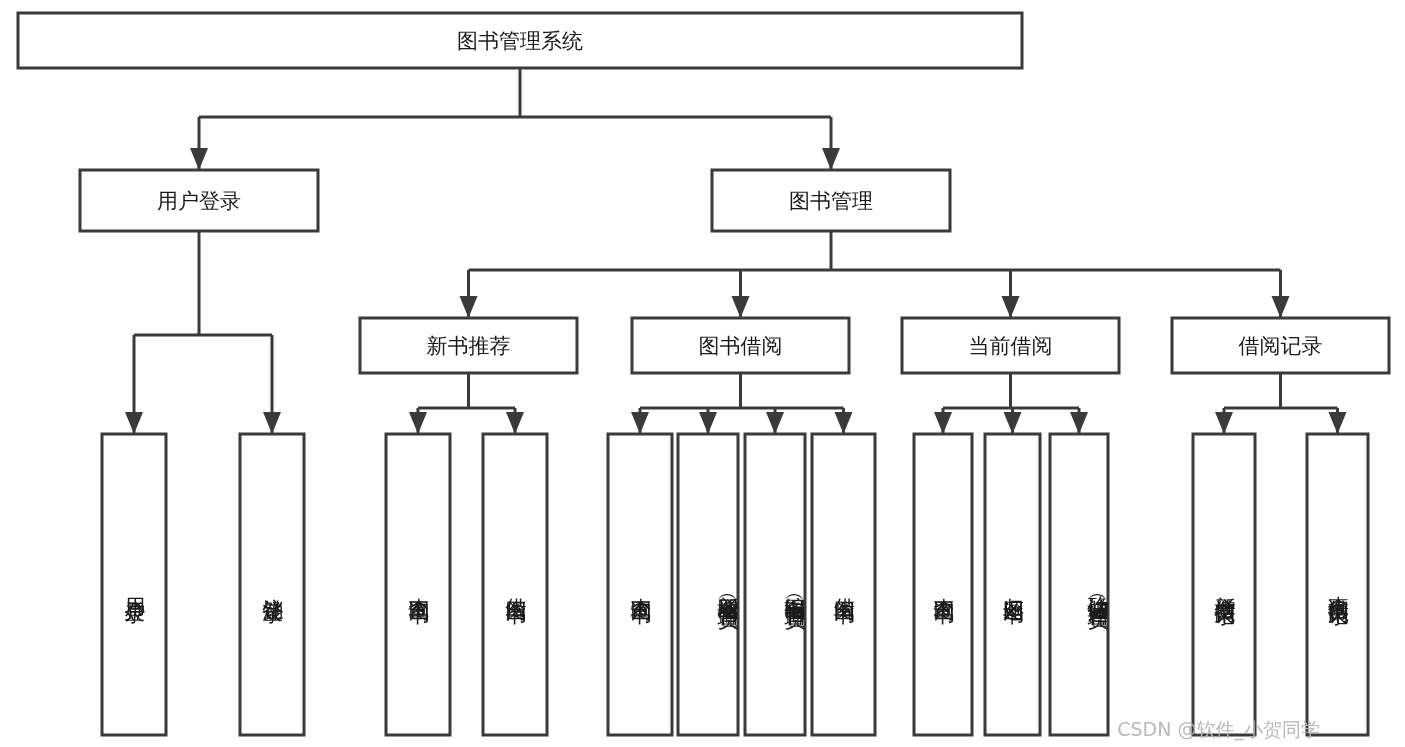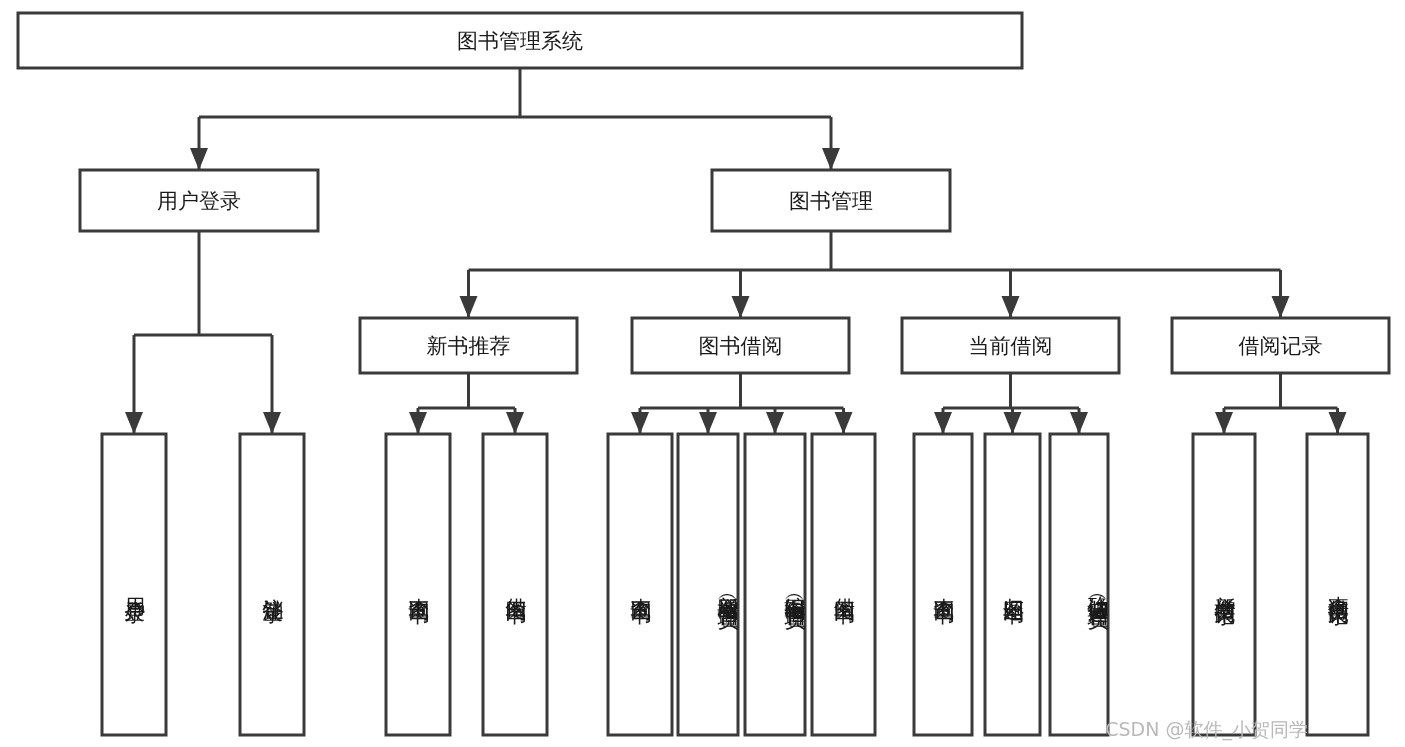--- a/index.html
+++ b/index.html
@@ -2,21 +2,21 @@
 <html lang="zh"><head>
 <meta charset="utf-8">
 <title>图书管理系统 功能结构图</title>
 <style>
   html,body{margin:0;padding:0;background:#ffffff;}
   body{
     width:1405px;height:747px;overflow:hidden;
     font-family:"DejaVu Sans","Liberation Sans",sans-serif;
     color:#1a1a1a;
   }
-  #diagram-root{position:relative;width:1320px;height:747px;background:#fff;}
+  #diagram-root{position:relative;width:1320px;height:747px;background:#fff;padding-left:12px;}
   svg#tree-svg{position:absolute;left:0;top:0;width:1405px;height:747px;display:block;}
   .node-box{
     fill:#ffffff;stroke:#3a3a3a;stroke-width:3;
   }
   .connector{
     stroke:#3a3a3a;stroke-width:3;fill:none;stroke-linecap:butt;
   }
   .arrow-head{fill:#3a3a3a;stroke:none;}
   .node-label-h{
     font-family:"DejaVu Sans","Liberation Sans",sans-serif;

